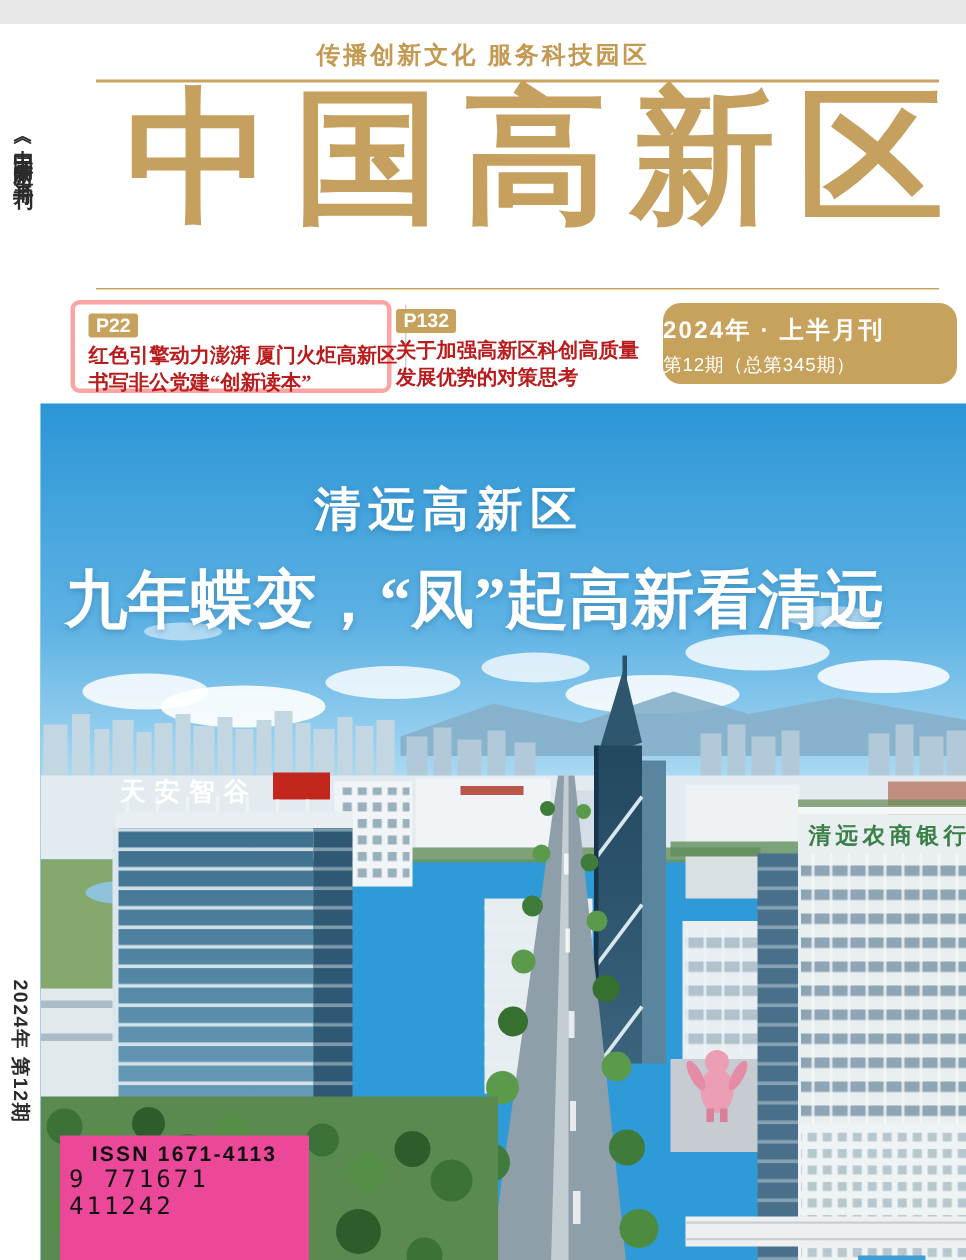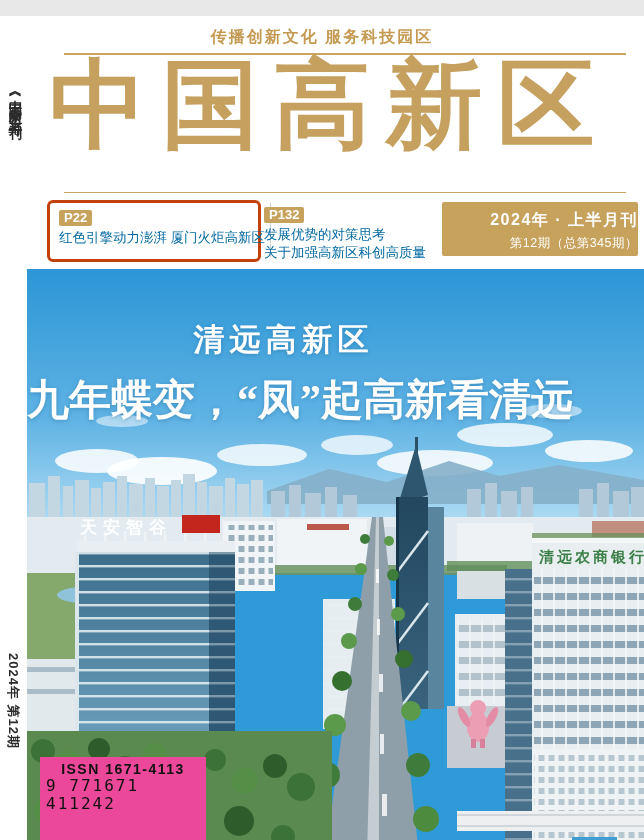--- a/index.html
+++ b/index.html
@@ -11,21 +11,21 @@
   }
   
   .slogan {
     position:absolute; top:11px; left:0; width:644px; text-align:center;
     color:#c49a52; font-weight:bold; font-size:16px; letter-spacing:2px;
   }
   .rule { position:absolute; left:64px; width:562px; height:2px; background:#c9a35f; }
   .rule1 { top:37px; }
   .rule2 { top:176px; height:1px; }
   .mast-title {
-    position:absolute; top:36px; left:0; width:644px; text-align:center;
+    position:absolute; top:36px; left:0; width:644px; text-align:right;
     font-family:"Liberation Serif","DejaVu Serif",serif;
     font-weight:bold; font-size:97px; line-height:1.12; color:#c6a05f;
     letter-spacing:15px; text-indent:15px; white-space:nowrap;
   }
   .mast-sub {
     position:absolute; top:150px; left:0; width:644px; text-align:center;
     color:#c6a05f; font-weight:bold; font-size:17px; letter-spacing:4.6px;
     white-space:nowrap;
   }
   
@@ -37,48 +37,48 @@
   .spine-bottom {
     position:absolute; left:-52px; top:676px; width:130px; height:18px;
     transform:rotate(90deg); text-align:center;
     font-size:13px; font-weight:bold; color:#2b2b2b; letter-spacing:1px;
     white-space:nowrap;
   }
   
   .feature { position:absolute; font-family:"Liberation Serif","DejaVu Serif",serif; }
   .feature1 {
     left:47px; top:184px; width:214px; height:62px;
-    border:3px solid #c2410c; border-radius:6px; padding:5px 6px 0 9px;
+    border:3px solid #fca5a5; border-radius:6px; padding:5px 6px 0 9px;
   }
   .feature2 { left:264px; top:189px; width:190px; }
   .page-tag {
     display:inline-block; background:#c7a25c; color:#fff;
     font-family:"Liberation Sans","DejaVu Sans",sans-serif;
     font-size:13px; font-weight:bold; padding:0 5px 1px 5px; border-radius:2px;
   }
   .feature-line {
-    font-size:13.5px; font-weight:normal; color:#0369a1; line-height:1.32;
+    font-size:13.5px; font-weight:bold; color:#b91c1c; line-height:1.32;
     white-space:nowrap;
   }
   .feature .page-tag { margin-bottom:3px; }
   .vdivider { position:absolute; left:270px; top:187px; width:1px; height:54px; background:#d2d2d2; }
   .issue-box {
     position:absolute; left:442px; top:186px; width:196px; height:54px;
-    background:#c7a25c; border-radius:2px; color:#fff; text-align:right;
+    background:#c7a25c; border-radius:12px; color:#fff; text-align:left;
     padding-top:8px;
   }
   .issue-line1 { font-size:16px; font-weight:bold; letter-spacing:1.5px; }
   .issue-line2 { font-size:12.5px; font-weight:normal; margin-top:4px; letter-spacing:0.5px; }
   
   .photo {
     position:absolute; left:27px; top:253px; width:617px; height:587px;
     overflow:hidden; background:#2e9ad8;
   }
   .photo svg { position:absolute; left:0; top:0; }
-  .headline { position:absolute; top:50px; left:0; width:513px; text-align:center; color:#fff; }
+  .headline { position:absolute; top:50px; left:16px; width:513px; text-align:center; color:#fff; }
   .headline-small {
     font-size:31px; font-weight:bold; letter-spacing:5px;
     text-shadow:0 1px 4px rgba(20,80,130,.35);
   }
   .headline-large {
     margin-top:11px; font-size:42px; font-weight:bold; letter-spacing:0px;
     font-family:"Liberation Serif","DejaVu Serif",serif;
     text-shadow:0 1px 4px rgba(20,80,130,.35); white-space:nowrap;text-align:right;
   }
   .svg-sign { font-family:"Liberation Sans","DejaVu Sans",sans-serif; font-weight:bold; }
@@ -118,26 +118,27 @@
   <div class="rule rule1"></div>
   <div class="mast-title">中国高新区</div>
   <div class="rule rule2"></div>
 
   <div class="spine-top">《中国高新区》上半月刊</div>
   <div class="spine-bottom">2024年 第12期</div>
 
   <div class="feature feature1">
     <span class="page-tag">P22</span>
     <div class="feature-line">红色引擎动力澎湃  厦门火炬高新区</div>
+    <div class="feature-line">书写非公党建“创新读本”</div>
   </div>
   <div class="vdivider"></div>
   <div class="feature feature2">
     <span class="page-tag">P132</span>
+    <div class="feature-line">关于加强高新区科创高质量</div>
     <div class="feature-line">发展优势的对策思考</div>
-    <div class="feature-line">关于加强高新区科创高质量</div>
   </div>
   <div class="issue-box">
     <div class="issue-line1">2024年 · 上半月刊</div>
     <div class="issue-line2">第12期（总第345期）</div>
   </div>
 
   <div class="photo">
     <svg width="617" height="587" viewBox="0 0 617 587">
       <defs>
         <linearGradient id="sky" x1="0" y1="0" x2="0" y2="1">

